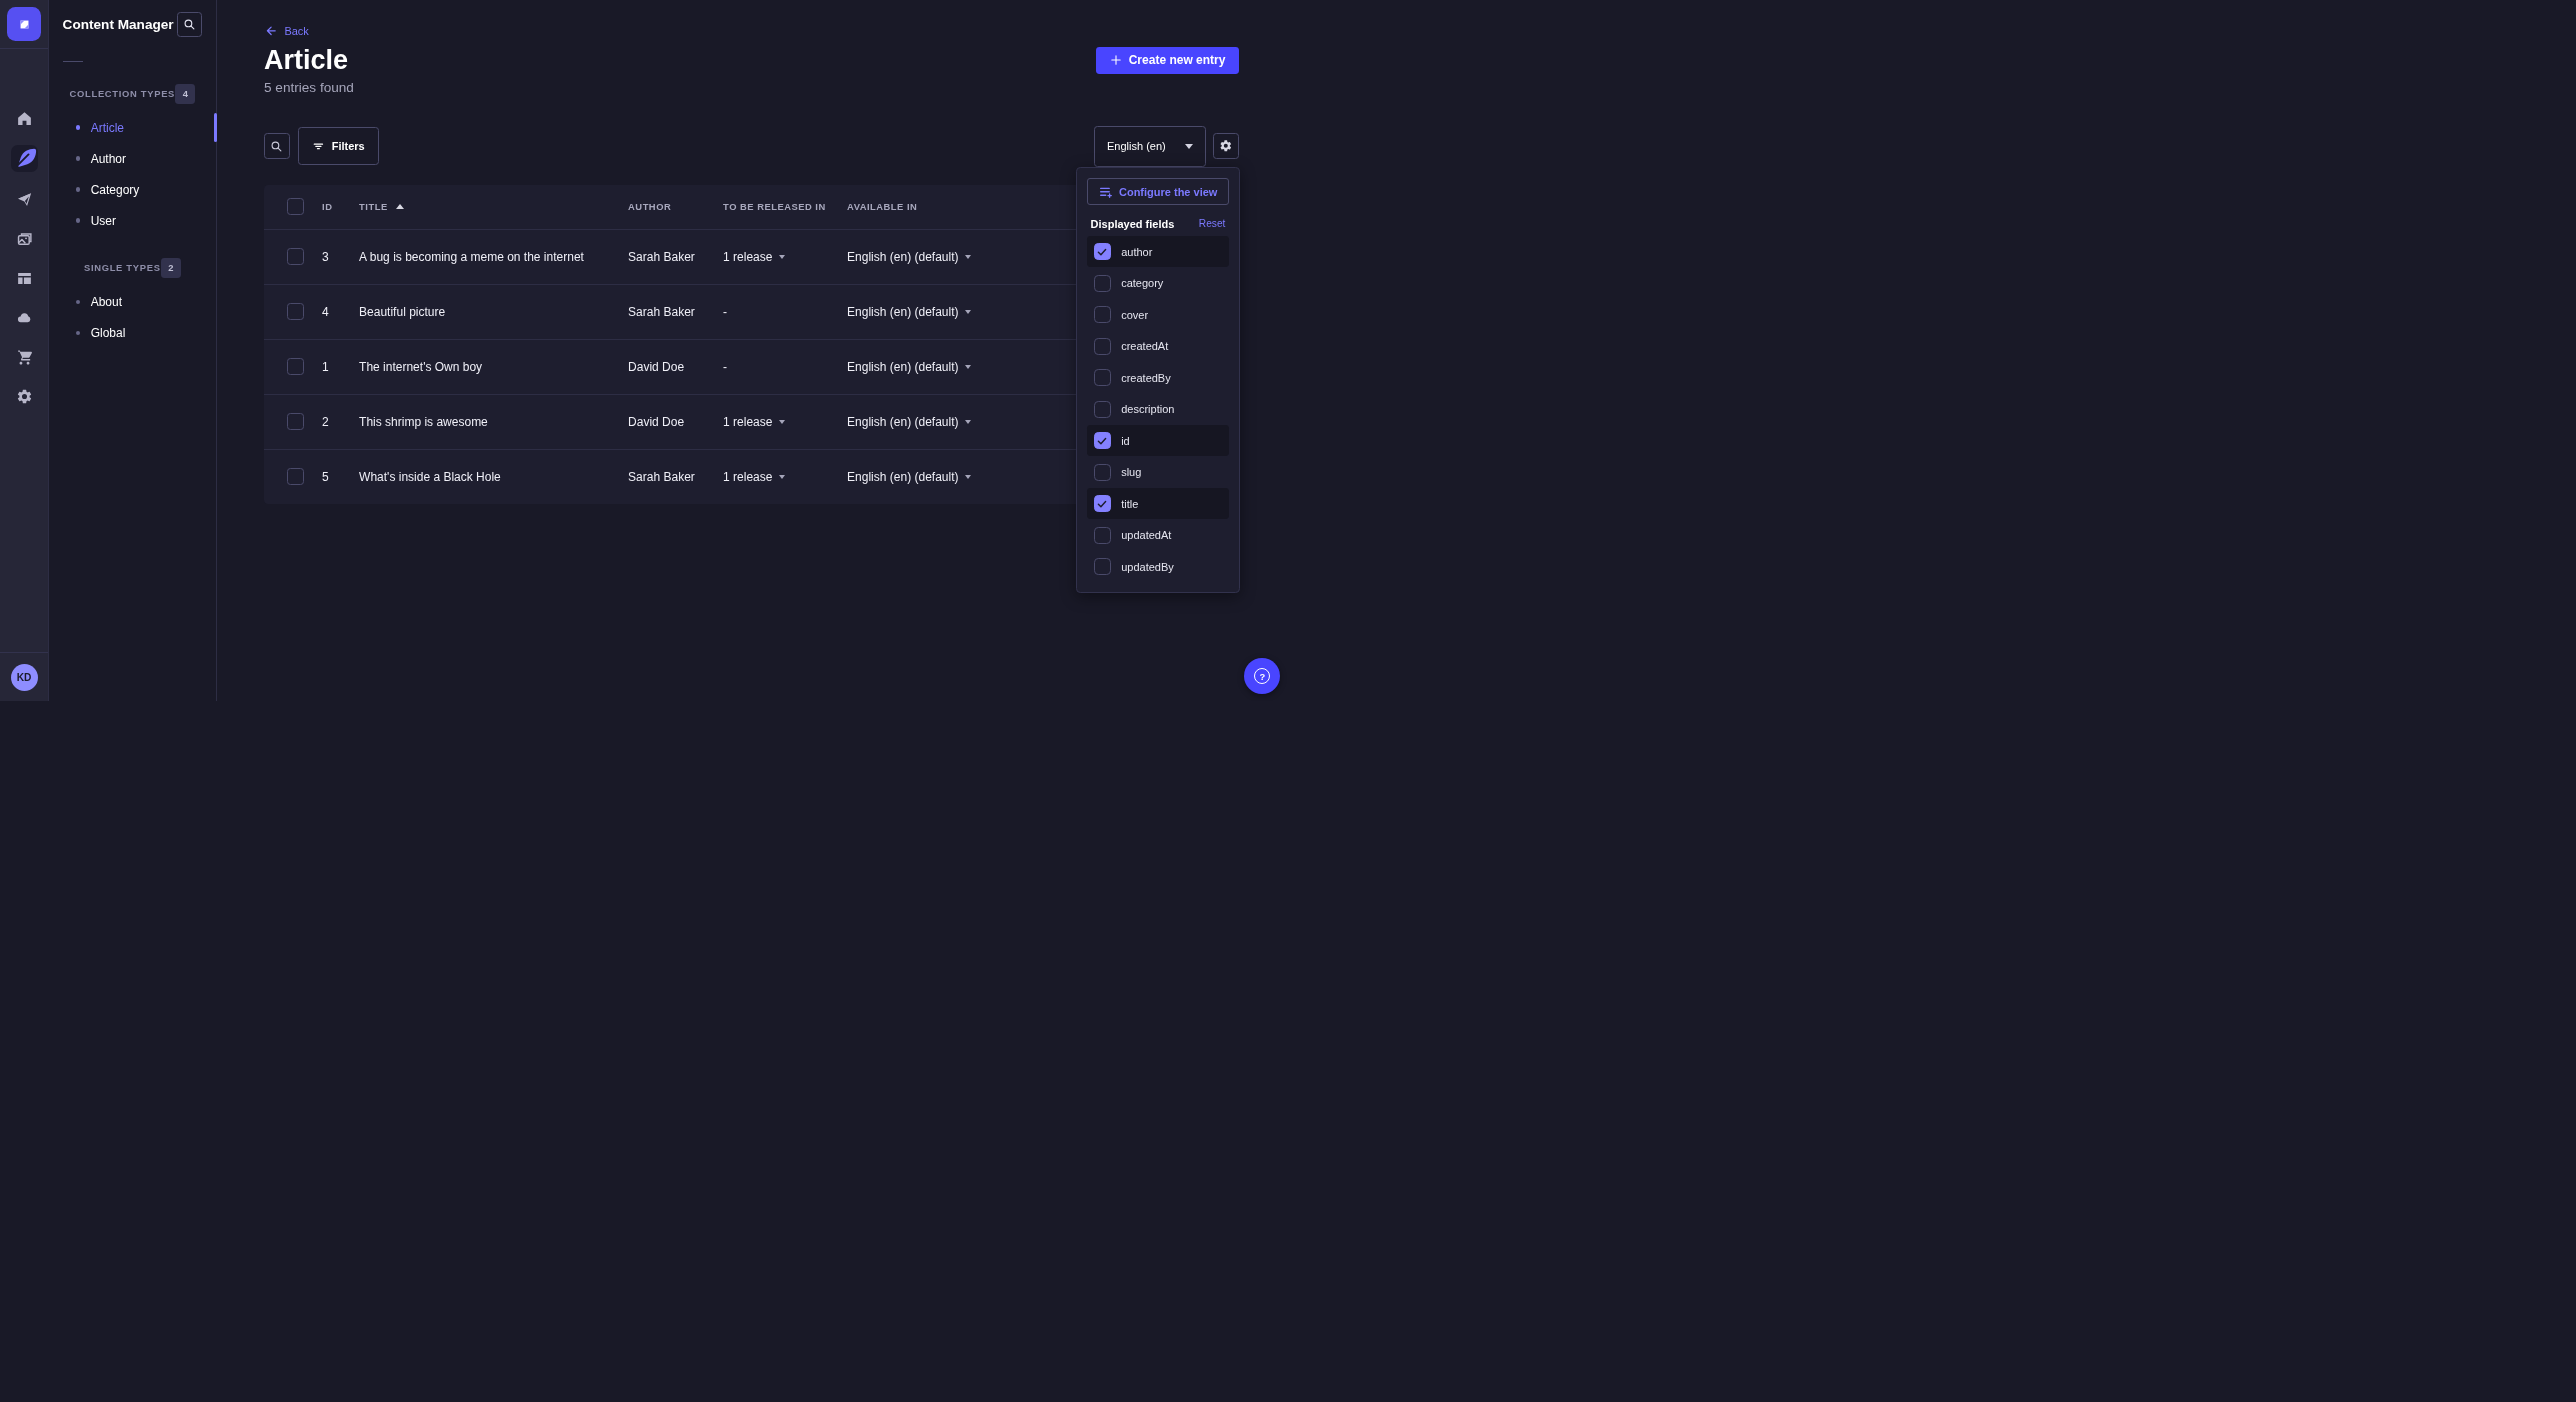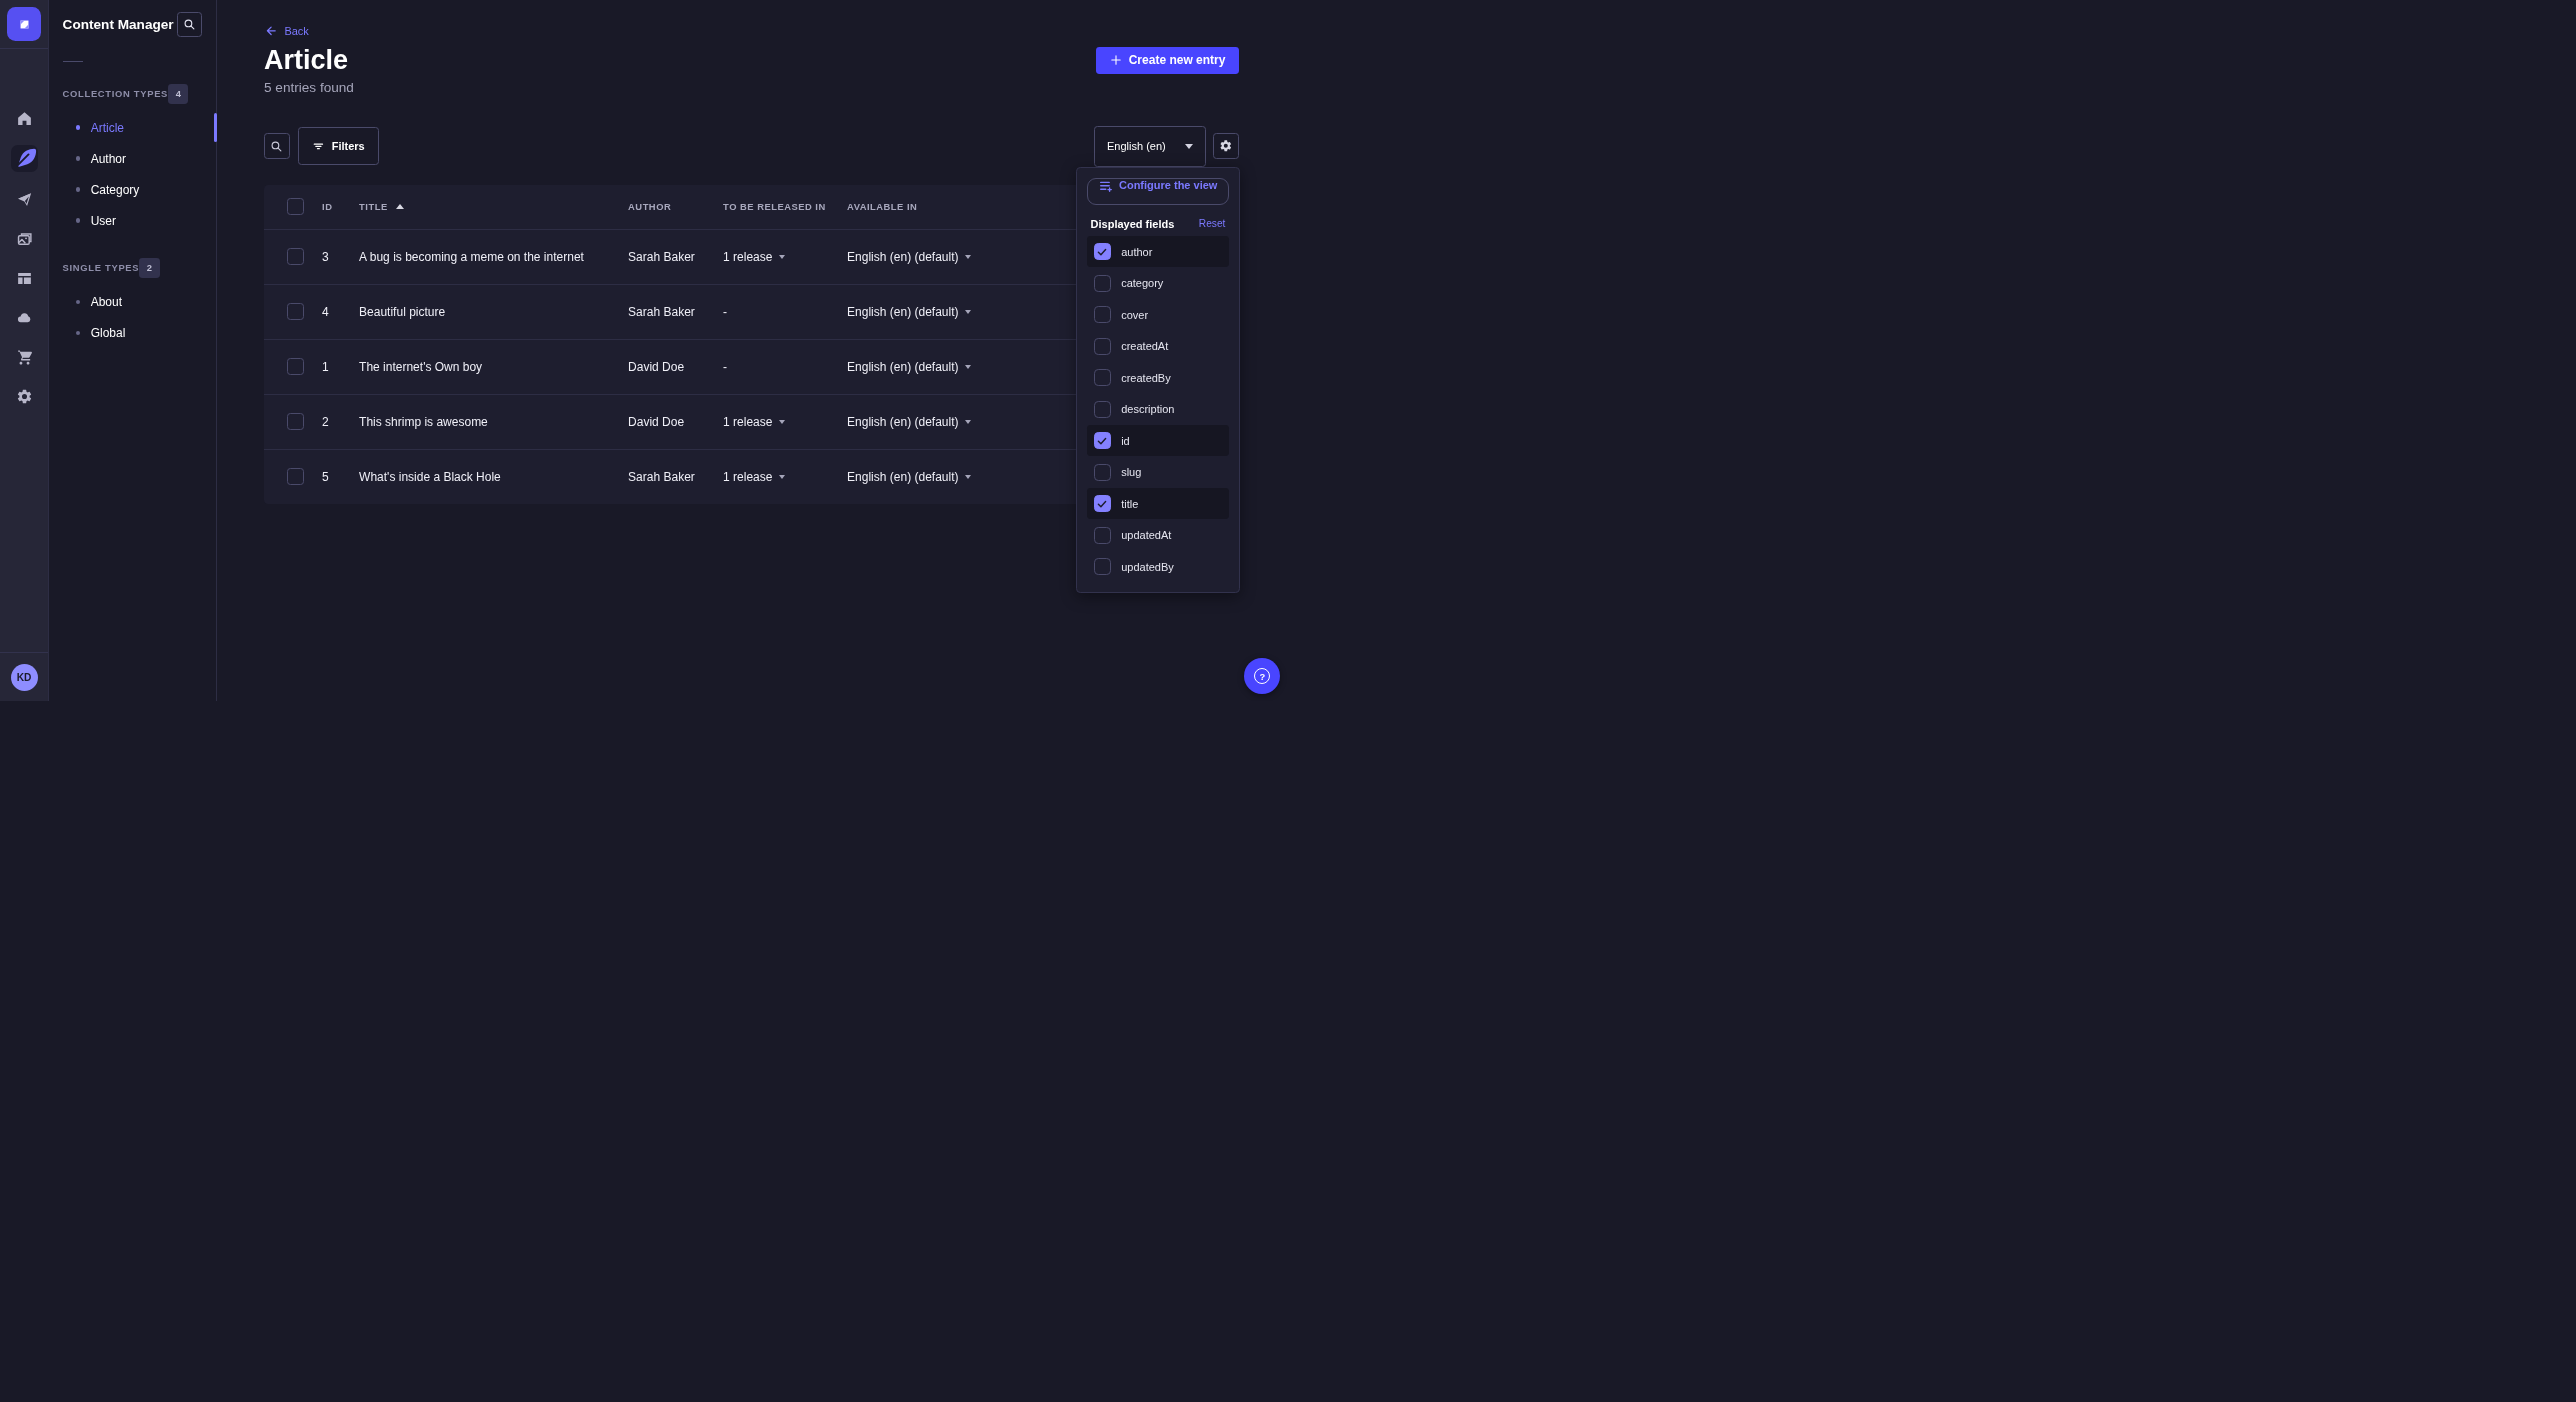--- a/index.html
+++ b/index.html
@@ -55,21 +55,21 @@
     height:49px; display:flex; align-items:center; justify-content:space-between;
   }
   .sidebar-title { font-size:13.6px; font-weight:700; color:#ffffff; }
   .icon-btn {
     width:25.6px; height:25.6px; border:0.9px solid #4a4a6a; border-radius:3.4px;
     background:transparent; display:flex; align-items:center; justify-content:center;
     color:#e4e4f2; cursor:pointer;
   }
   .sidebar-divider { width:20.4px; border:none; border-top:0.9px solid #4a4a6a; margin:12px 0 0 0; }
   .nav-section { margin-top:22px; }
-  .nav-section-head { display:flex; align-items:center; justify-content:flex-start; padding:0 0 1.7px 0; }
+  .nav-section-head { display:flex; align-items:center; justify-content:center; padding:0 0 1.7px 0; }
   .nav-section-label { font-size:9.4px; font-weight:700; letter-spacing:0.7px; color:#8e8ea9; }
   .count-badge {
     background:#32324d; color:#c0c0d4; font-size:9.4px; font-weight:600;
     border-radius:3.4px; padding:4.3px 6.8px; min-width:20.4px; text-align:center;
   }
   .nav-items { margin-top:6.8px; }
   .nav-item {
     position:relative; height:31px; display:flex; align-items:center; gap:10.2px;
     padding-left:13.6px; font-size:12px; color:#ffffff; cursor:pointer; border-radius:3.4px;
   }
@@ -128,23 +128,23 @@
   }
   .title-head-cell { gap:8.5px; cursor:pointer; }
 
   
   .popover {
     position:absolute; left:1076px; top:167px; width:164px; height:426px;
     background:#1e1e2f; border:0.9px solid #32324d; border-radius:4.3px;
     box-shadow:0 3.4px 15.3px rgba(0,0,0,.4); padding:10.2px; z-index:10;
   }
   .config-btn {
-    width:100%; height:27px; border:0.9px solid #4a4a6a; border-radius:9px; background:transparent;
+    width:100%; height:27px; border:0.9px solid #4a4a6a; border-radius:3px; background:transparent;
     color:#7b79ff; font-size:11px; font-weight:600;
-    display:flex; justify-content:center; gap:6.8px; cursor:pointer;
+    display:flex; align-items:center; justify-content:center; gap:6.8px; cursor:pointer;
     font-family:"Liberation Sans", sans-serif;
   }
   .fields-head { display:flex; align-items:center; justify-content:space-between; margin:12.8px 3.4px 6px 3.4px; }
   .fields-title { font-size:11px; font-weight:700; color:#ffffff; }
   .reset-link { font-size:10.2px; color:#7b79ff; cursor:pointer; background:none; border:none; font-family:"Liberation Sans", sans-serif; }
   .field-row {
     height:31.5px; border-radius:3.4px; display:flex; align-items:center; gap:10.2px;
     padding:0 6.8px; font-size:11px; color:#e6e6f0; cursor:pointer;
   }
   .field-row.checked { background:#161622; }

